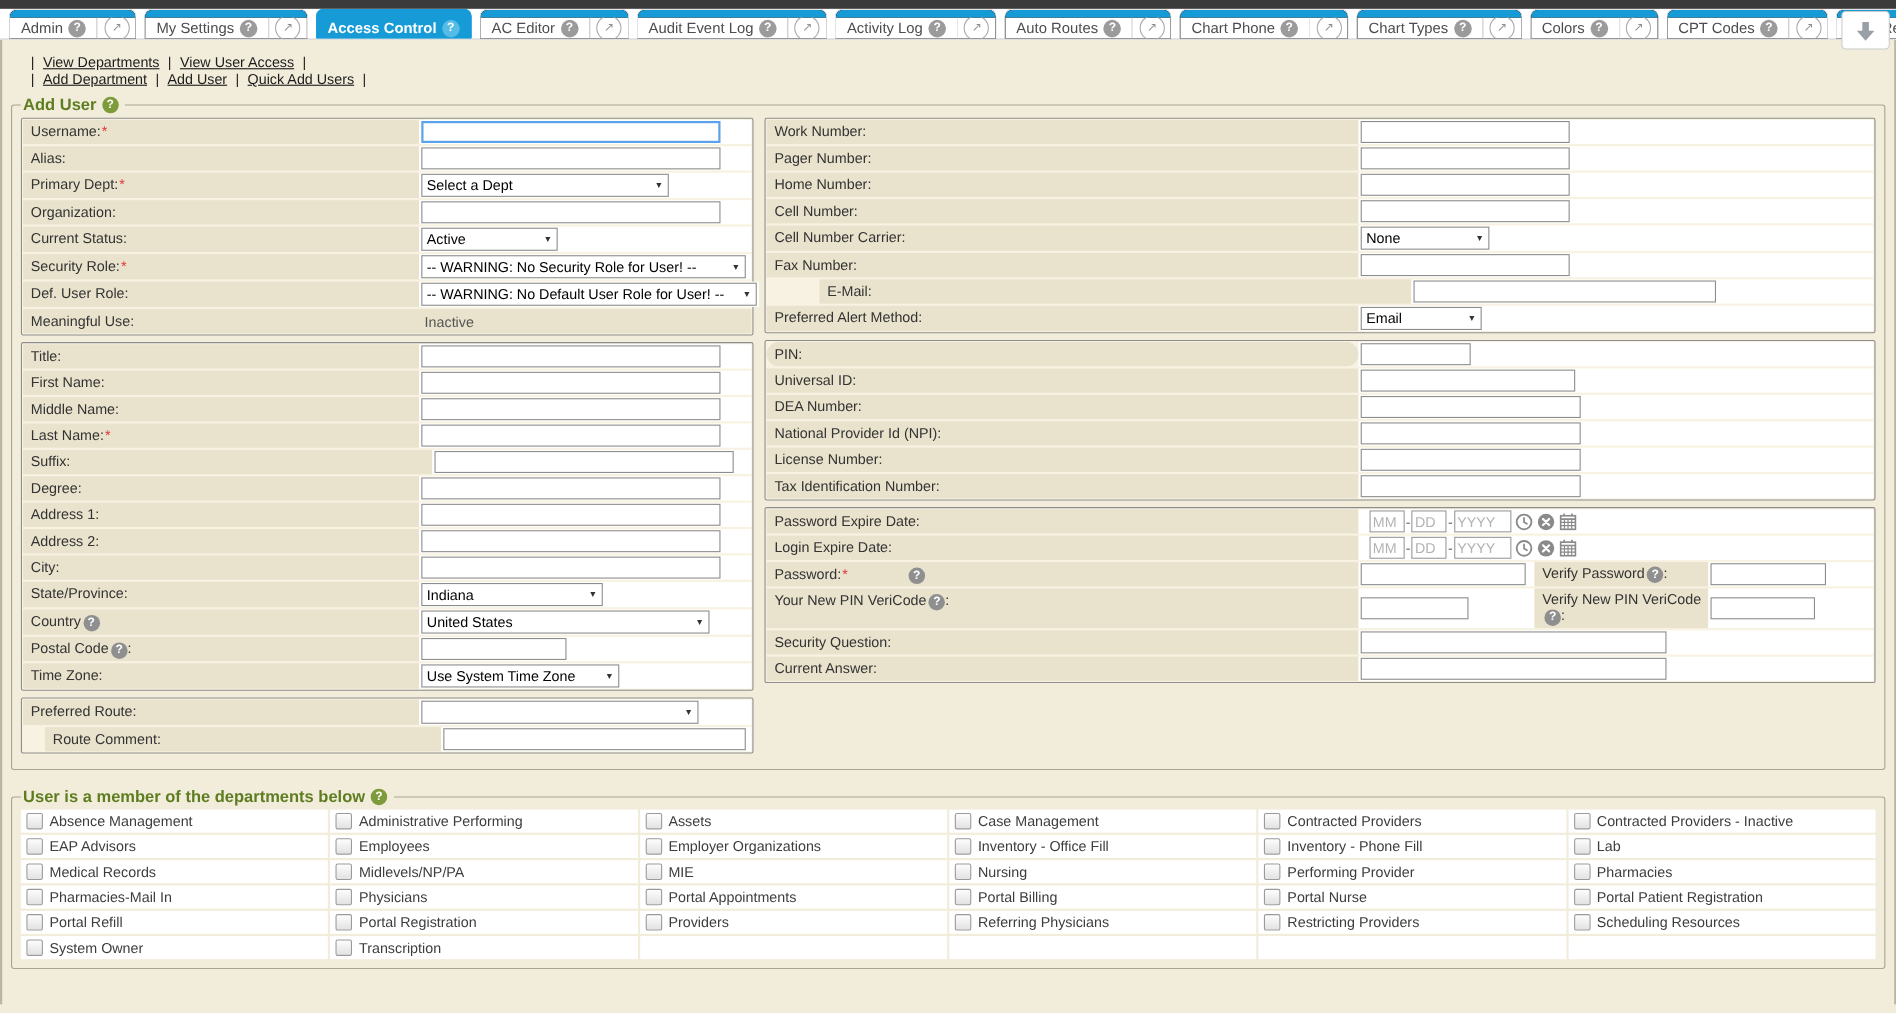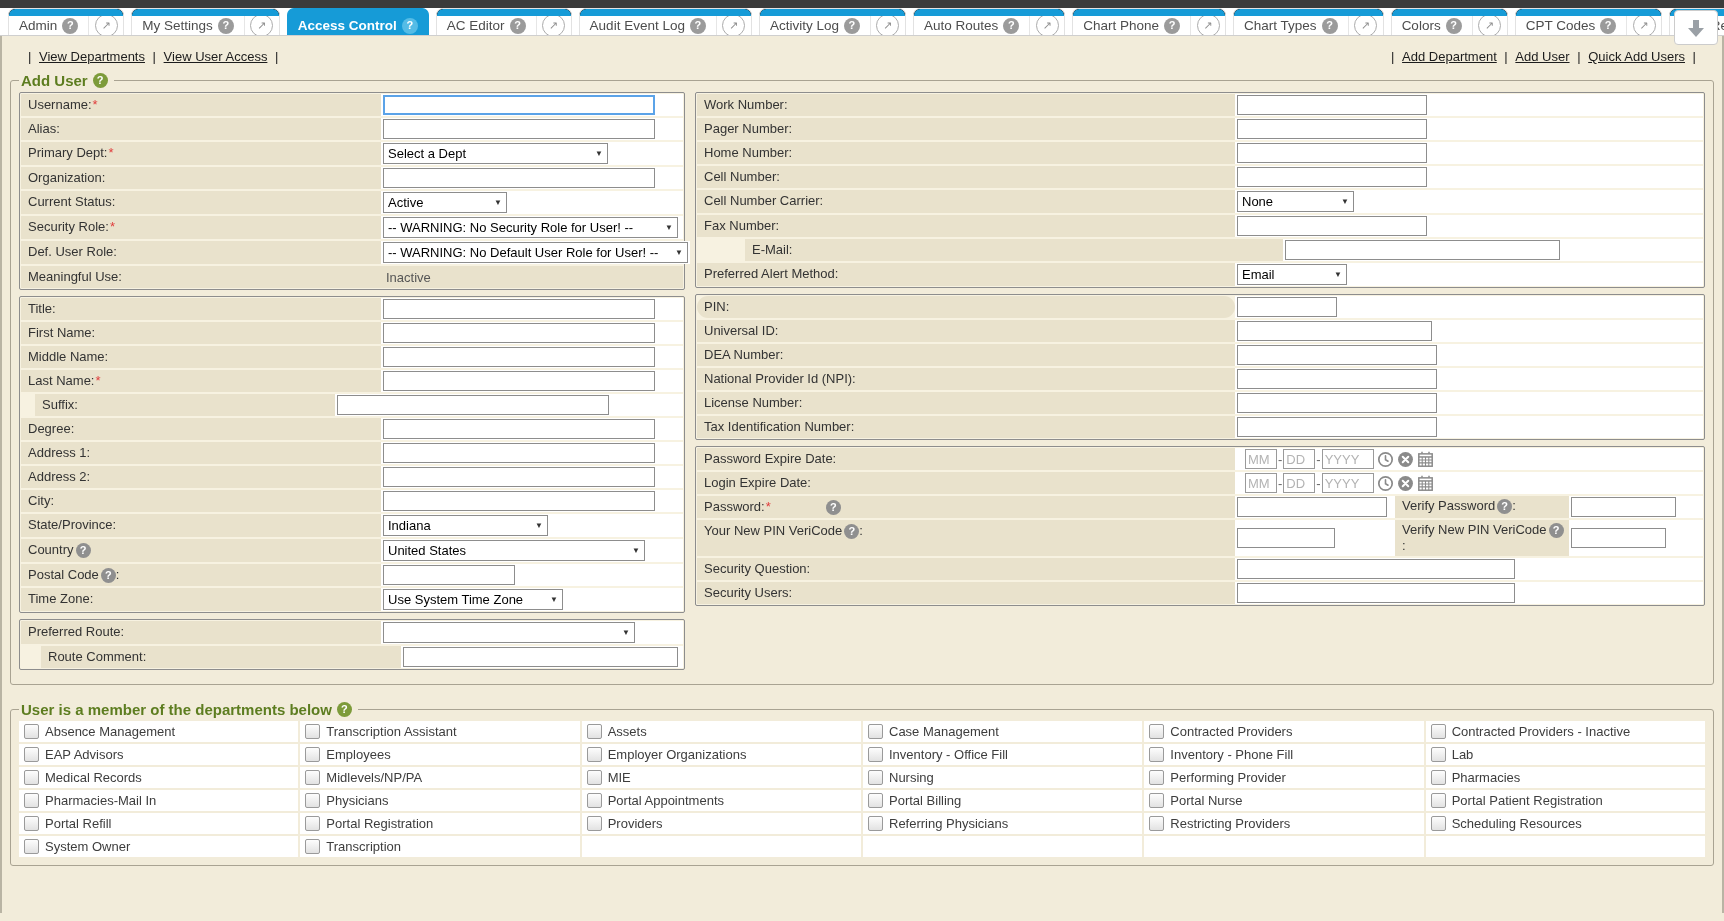--- a/index.html
+++ b/index.html
@@ -22,34 +22,34 @@
   .qicon.green{background:#7d9b3a;width:15px;height:15px;}
   .qicon.inline{width:15px;height:15px;background:#8f8f8f;}
   .circ-arrow{width:21px;height:21px;border-radius:50%;border:1px solid #ababab;color:#8f8f8f;
               display:flex;align-items:center;justify-content:center;font-size:11px;line-height:1;}
   .circ-arrow::before{content:"\2197";}
   .overflow-btn{position:absolute;right:6px;top:2px;width:42px;height:33px;background:#fff;border:1px solid #ccc;
                 border-radius:4px;display:flex;align-items:center;justify-content:center;cursor:pointer;}
   
   .content{padding:10px 4px 0 4px;border-left:2px solid #b9b4a4;border-right:2px solid #b9b4a4;
            box-sizing:border-box;min-height:877px;}
-  .linksrow{display:flex;justify-content:space-between;padding:3px 22px 8px 22px;color:#1c1c1c;}
+  .linksrow{display:flex;padding:3px 22px 8px 22px;color:#1c1c1c;flex-direction:column;}
   .linksrow a{color:#1c1c1c;text-decoration:underline;margin:0 4px;cursor:pointer;}
   fieldset{border:1px solid #a9a392;border-radius:3px;margin:0 4px 16px 4px;padding:3px 8px 8px 8px;}
   legend{color:#5d7d20;font-weight:bold;font-size:15px;display:flex;align-items:center;gap:5px;padding:0 6px 0 2px;}
   .form-cols{display:flex;gap:10px;align-items:flex-start;}
   #left-col{width:666px;flex:none;}
   #right-col{flex:1;}
   .group{border:1px solid #8d8d8d;border-radius:2px;background:#f7f2e1;margin-bottom:6px;padding:1px;}
   .frow{display:flex;margin-bottom:2px;min-height:22px;}
   .frow:last-child{margin-bottom:0;}
   .flabel{background:#e9e2cc;padding:3px 4px 2px 7px;box-sizing:border-box;flex:none;line-height:16px;color:#333;}
   .fval{background:#fff;flex:1;padding:1px 2px;display:flex;align-items:center;gap:4px;}
   .fval.mid{flex:0 0 156px;}
-  .flabel.second{width:174px;line-height:15px;padding-top:2px;}
+  .flabel.second{width:158px;line-height:15px;padding-top:2px;}
   .req{color:#e03c3c;margin-left:1px;}
   input.ti{height:20px;border:1px solid #8d8d8d;box-sizing:border-box;padding:0 3px;background:#fff;
            font:13px "Liberation Sans",sans-serif;color:#000;}
   input.ti.focused{border:2px solid #5ba3e8;}
   .sel{height:21px;border:1px solid #8d8d8d;background:#fff;box-sizing:border-box;display:inline-flex;
        align-items:center;justify-content:space-between;padding:0 4px;color:#000;cursor:pointer;}
   .sel .arr{font-size:8px;color:#333;margin-left:6px;}
   .static-val{color:#555;padding-left:3px;}
   input.dt{height:20px;border:1px solid #9a9a9a;box-sizing:border-box;padding:0 2px;background:#fff;
            font:13px "Liberation Sans",sans-serif;color:#b3b3b3;}
@@ -268,21 +268,21 @@
                 <input class="ti" type="text" style="width: 272px;">
               </div>
             </div>
             <div class="frow">
               <div class="flabel" style="width: 360px;"><span>Last Name:</span><span class="req">*</span></div>
               <div class="fval">
                 <input class="ti" type="text" style="width: 272px;">
               </div>
             </div>
             <div class="frow">
-              <div class="flabel" style="width: 300px; margin-left: 14px;"><span>Suffix:</span></div>
+              <div class="flabel" style="width: 372px;"><span>Suffix:</span></div>
               <div class="fval">
                 <input class="ti" type="text" style="width: 272px;">
               </div>
             </div>
             <div class="frow">
               <div class="flabel" style="width: 360px;"><span>Degree:</span></div>
               <div class="fval">
                 <input class="ti" type="text" style="width: 272px;">
               </div>
             </div>
@@ -536,21 +536,21 @@
                 <input class="ti" type="text" style="width: 95px;">
               </div>
             </div>
             <div class="frow">
               <div class="flabel" style="width: 538px;"><span>Security Question:</span></div>
               <div class="fval">
                 <input class="ti" type="text" style="width: 278px;">
               </div>
             </div>
             <div class="frow">
-              <div class="flabel" style="width: 538px;"><span>Security Users:</span></div>
+              <div class="flabel" style="width: 538px;"><span>Current Answer:</span></div>
               <div class="fval">
                 <input class="ti" type="text" style="width: 278px;">
               </div>
             </div>
           </div>
         </div>
     </div>
   </fieldset>
 
   <fieldset>
@@ -558,21 +558,21 @@
       <span>User is a member of the departments below</span>
       <span class="qicon green"></span>
     </legend>
     <div class="deptgrid" id="deptgrid">
         <div class="dcell">
           <span class="cb"></span>
           <span>Absence Management</span>
         </div>
         <div class="dcell">
           <span class="cb"></span>
-          <span>Transcription Assistant</span>
+          <span>Administrative Performing</span>
         </div>
         <div class="dcell">
           <span class="cb"></span>
           <span>Assets</span>
         </div>
         <div class="dcell">
           <span class="cb"></span>
           <span>Case Management</span>
         </div>
         <div class="dcell">

